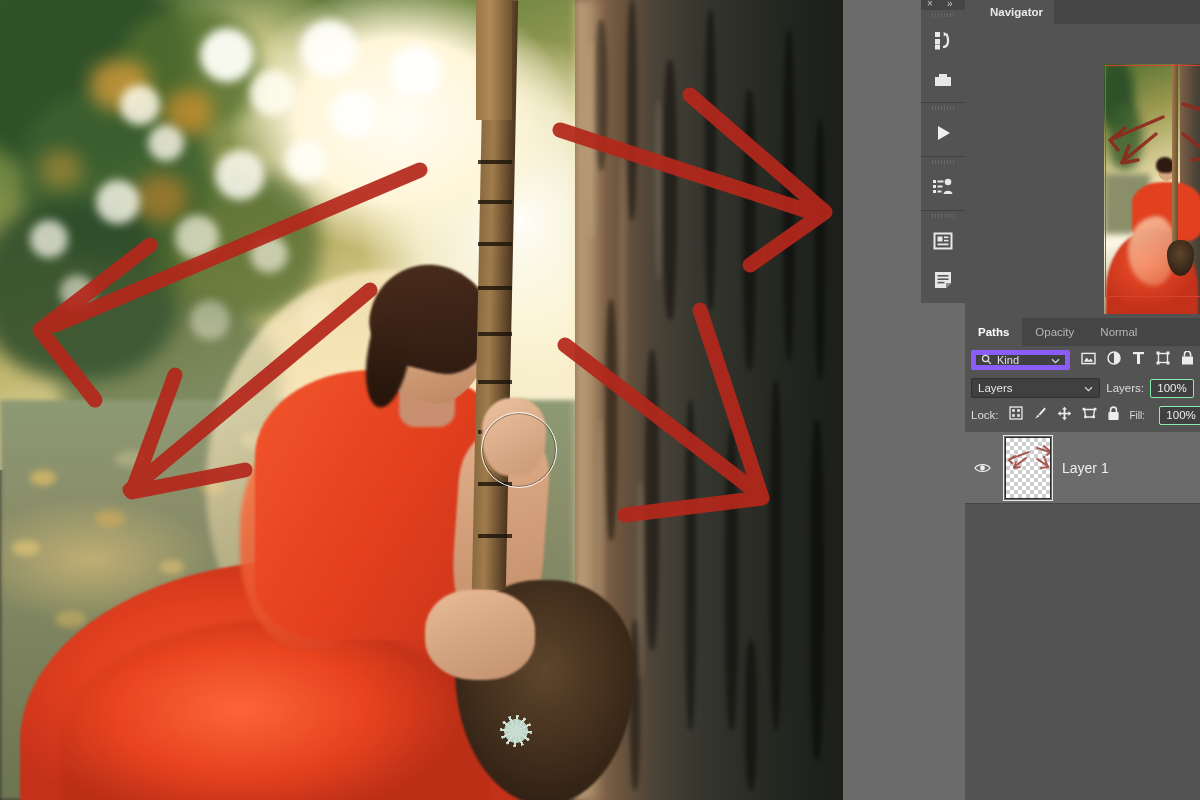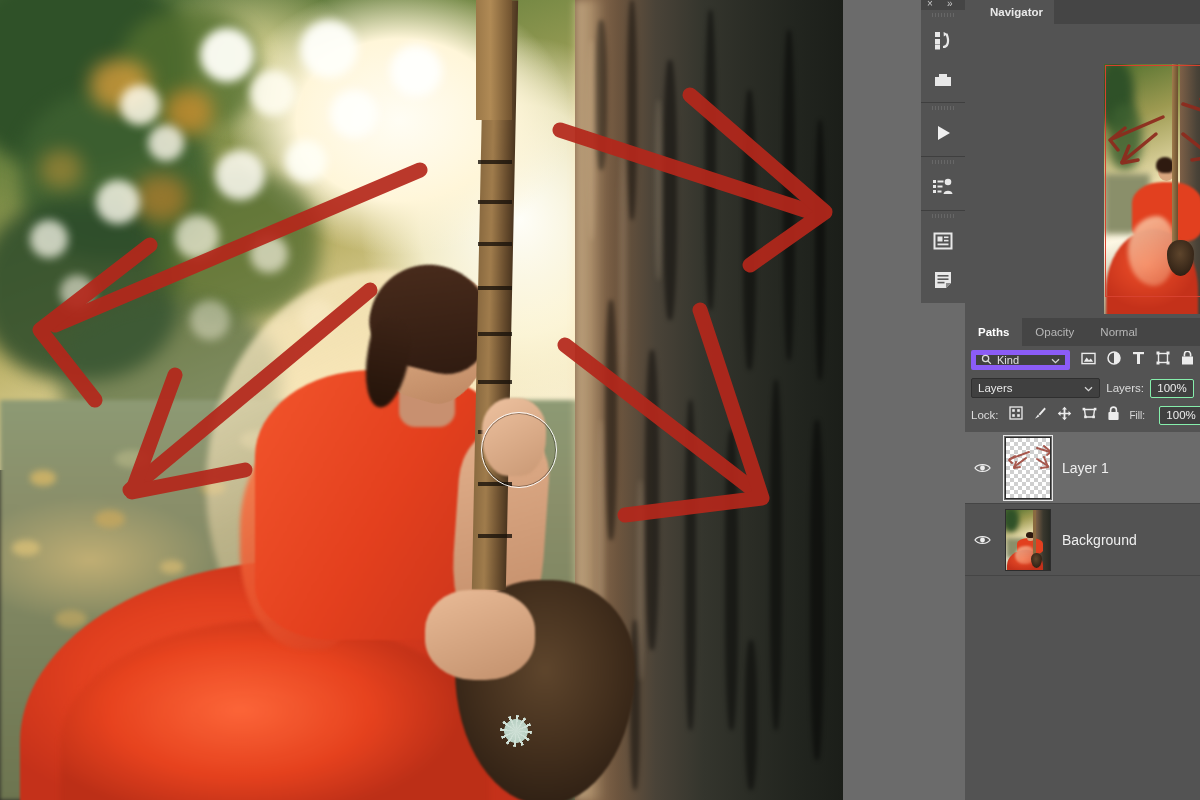--- a/index.html
+++ b/index.html
@@ -730,41 +730,17 @@
                   <path d="M38 8 L45 14 L41 17"></path>
                   <path d="M31 21 L42 28"></path>
                   <path d="M38 19 L42 29 L35 30"></path>
                 </g>
               </svg>
             </div>
           </div>
           <div class="layer-name">Layer 1</div>
         </div>
 
-        <div class="layer-row">
-          <div class="eye-cell">
-            <svg width="17" height="12" viewBox="0 0 18 12">
-              <path d="M1 6 C4 1.2 14 1.2 17 6 C14 10.8 4 10.8 1 6 Z" fill="none" stroke="#ededed" stroke-width="1.3"></path>
-              <circle cx="9" cy="6" r="2.6" fill="#ededed"></circle>
-            </svg>
-          </div>
-          <div class="thumb-cell">
-            <div class="layer-thumb">
-              <div style="position:absolute;inset:0;background:linear-gradient(160deg,#51702f 0%,#9d9a51 20%,#efe3b4 44%,#fdf7e4 58%,#6f7a55 100%);"></div>
-              <div style="position:absolute;left:-3px;top:-2px;width:16px;height:24px;background:#2f5128;filter:blur(2.5px);border-radius:45%;"></div>
-              <div style="position:absolute;left:30px;top:0;width:16px;height:62px;background:linear-gradient(90deg,#7d6047,#3a382e 45%,#22251f);"></div>
-              <div style="position:absolute;left:0;top:28px;width:20px;height:20px;background:#8a8f6a;filter:blur(2px);"></div>
-              <div style="position:absolute;left:11px;top:28px;width:26px;height:16px;background:#e2401f;border-radius:44% 44% 30% 30%/35% 35% 22% 22%;"></div>
-              <div style="position:absolute;left:1px;top:40px;width:36px;height:22px;background:radial-gradient(ellipse 20px 12px at 16px 9px,#f0502a,#c4311a);border-radius:52% 48% 0 0/70% 70% 0 0;"></div>
-              <div style="position:absolute;left:9px;top:36px;width:19px;height:18px;background:linear-gradient(150deg,rgba(255,240,205,.6),rgba(255,225,180,.2));border-radius:60% 40% 45% 55%;filter:blur(1px);"></div>
-              <div style="position:absolute;left:21px;top:23px;width:7px;height:8px;background:#d8a67e;border-radius:48%;"></div>
-              <div style="position:absolute;left:20px;top:22px;width:8px;height:6px;background:#2e1a10;border-radius:52% 52% 36% 42%;"></div>
-              <div style="position:absolute;left:27px;top:0;width:3px;height:45px;background:#8a6a40;"></div>
-              <div style="position:absolute;left:25px;top:43px;width:11px;height:15px;background:radial-gradient(ellipse 7px 10px at 5px 6px,#5e452c,#2b1d12);border-radius:46% 46% 50% 50%/38% 38% 60% 60%;"></div>
-            </div>
-          </div>
-          <div class="layer-name">Background</div>
-        </div>
       </div>
 
     </div>
   </div>
 </div>
 
 </body></html>

